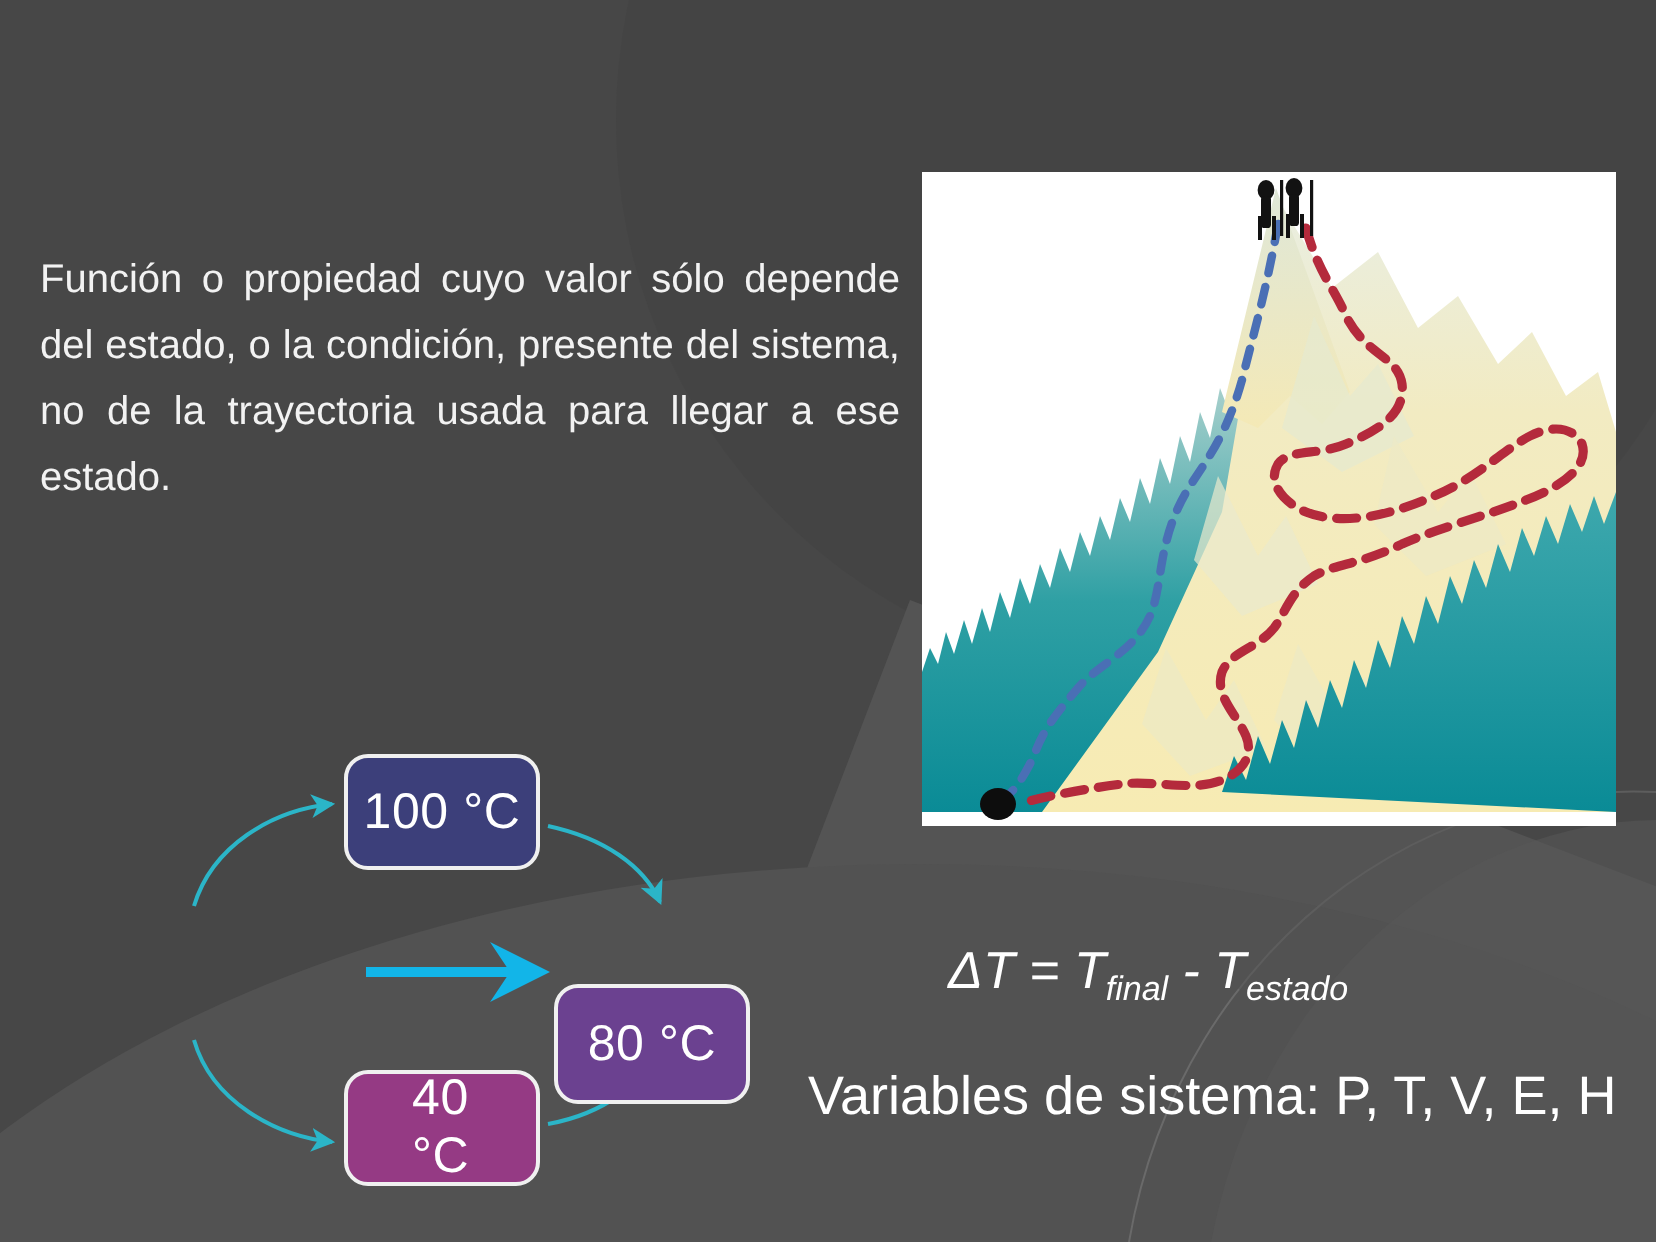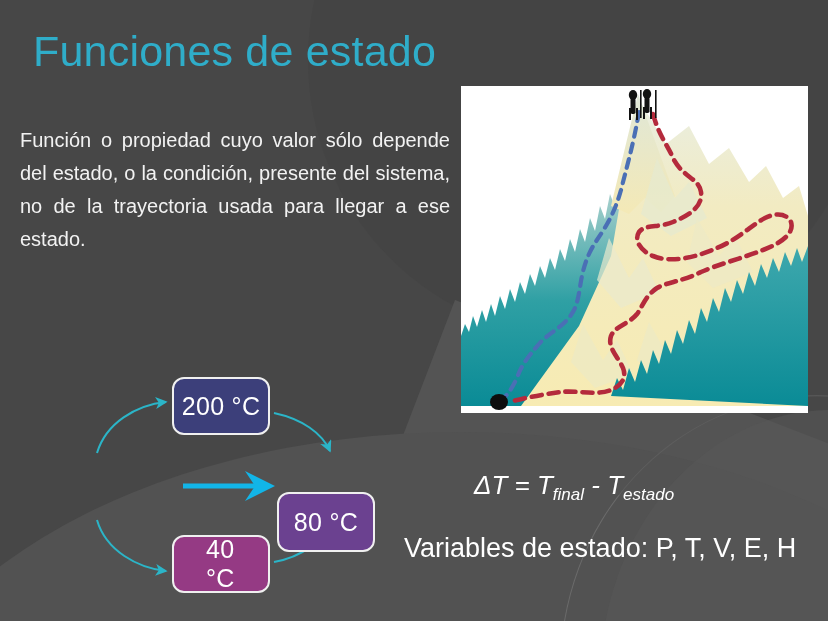--- a/index.html
+++ b/index.html
@@ -150,21 +150,20 @@
 <div id="slide">
 
   <div class="bg-layer">
     <div class="bg-dark-topright"></div>
     <div class="bg-diag"></div>
     <div class="bg-arc-big"></div>
     <div class="bg-arc-sheen"></div>
     <div class="bg-arc-line"></div>
   </div>
 
-  <div id="title">Funciones de estado</div>
 
   <div id="body-text">Función o propiedad cuyo valor sólo depende del estado, o la condición, presente del sistema, no de la trayectoria usada para llegar a ese estado.</div>
 
   <div id="picture">
     <svg viewBox="0 0 347 327" preserveAspectRatio="none">
       <defs>
         <linearGradient id="rockGrad" x1="0" y1="0" x2="0" y2="1">
           <stop offset="0%" stop-color="#e9eee2"></stop>
           <stop offset="35%" stop-color="#f2ebc2"></stop>
           <stop offset="100%" stop-color="#f7ebb3"></stop>
@@ -260,30 +259,30 @@
       <path d="M234,48 C262,54 282,68 290,86" fill="none" stroke="#2bb5c8" stroke-width="2" marker-end="url(#ahCurve)"></path>
 
       <path d="M57,155 C66,186 98,203 126,206" fill="none" stroke="#2bb5c8" stroke-width="2" marker-end="url(#ahCurve)"></path>
 
       <path d="M234,197 C262,192 283,176 290,158" fill="none" stroke="#2bb5c8" stroke-width="2" marker-end="url(#ahCurve)"></path>
 
       <path d="M143,121 L228,121" fill="none" stroke="#12b5e8" stroke-width="5" marker-end="url(#ahStraight)"></path>
     </svg>
 
     <div class="tbox tbox-100" style="background:#3c3f7a">
-      <span>200 °C</span>
+      <span>100 °C</span>
     </div>
 
 
     <div class="tbox tbox-80" style="background:#6b4190">
       <span>80 °C</span>
     </div>
 
     <div class="tbox tbox-40" style="background:#953a84">
       <span>40 °C</span>
     </div>
   </div>
 
   <div id="equation"><span>ΔT = </span><span>T</span><span class="sub">final</span><span> - </span><span>T</span><span class="sub">estado</span></div>
 
-  <div id="variables">Variables de estado: P, T, V, E, H</div>
+  <div id="variables">Variables de sistema: P, T, V, E, H</div>
 
 </div>
 
 </body></html>

